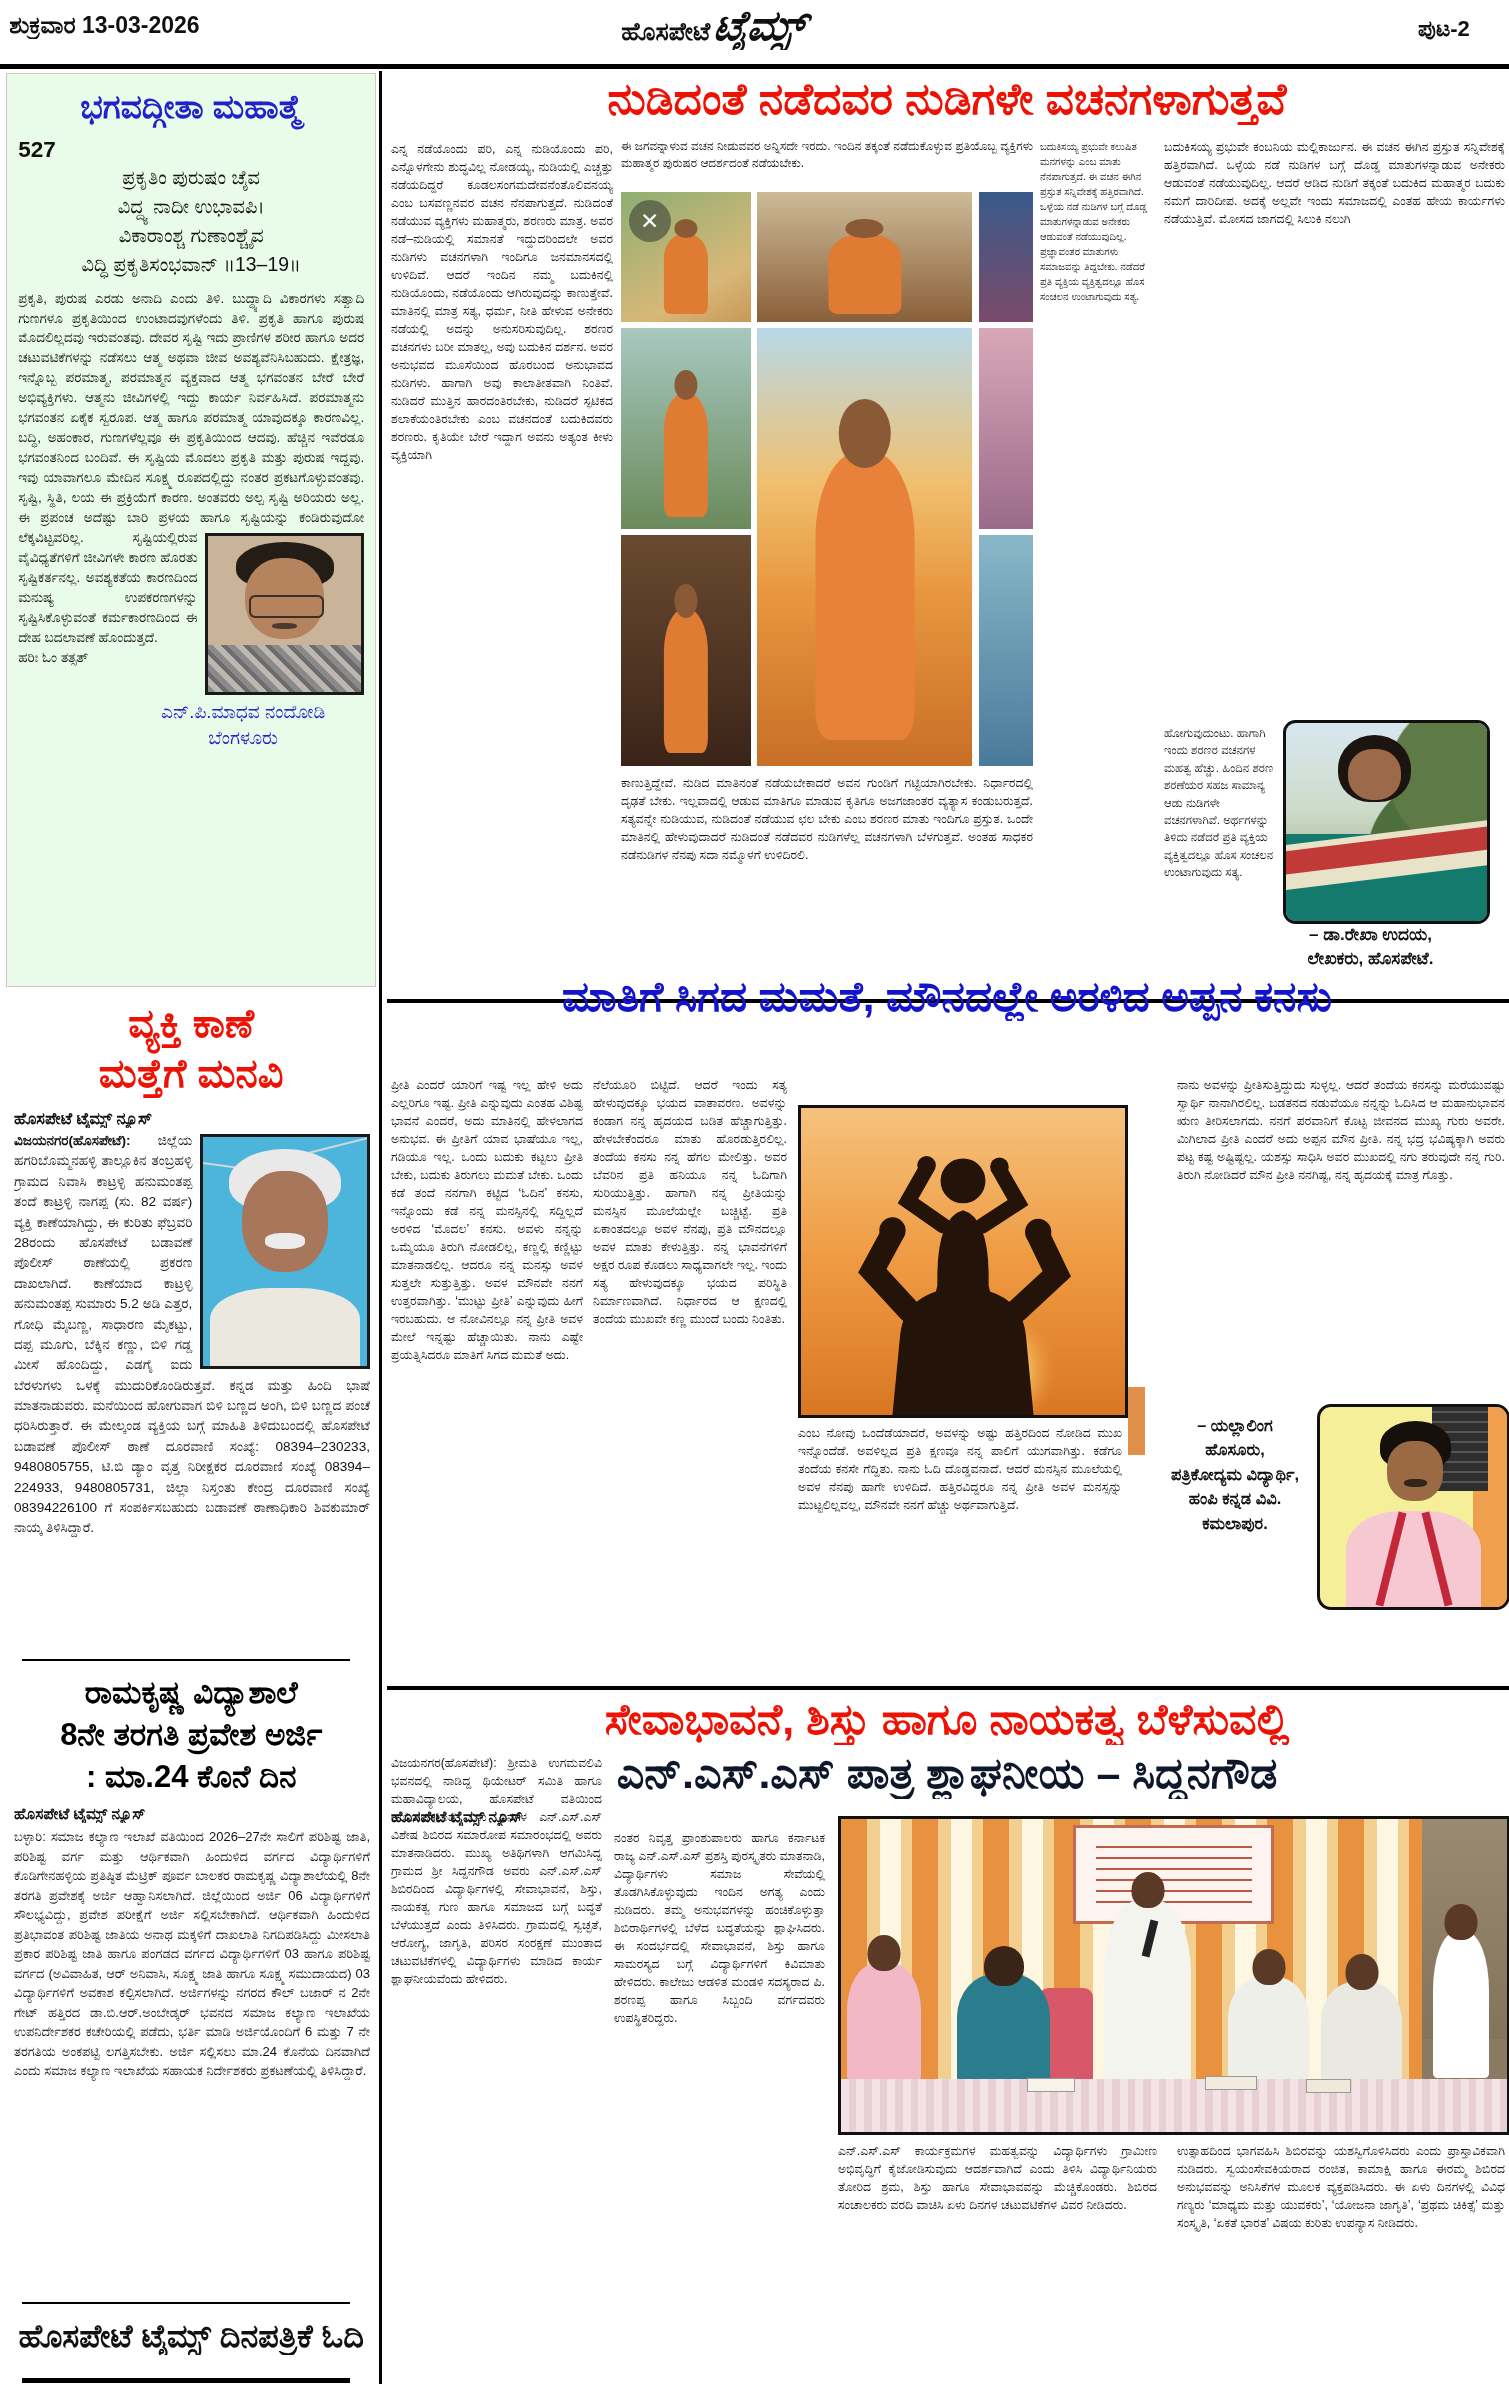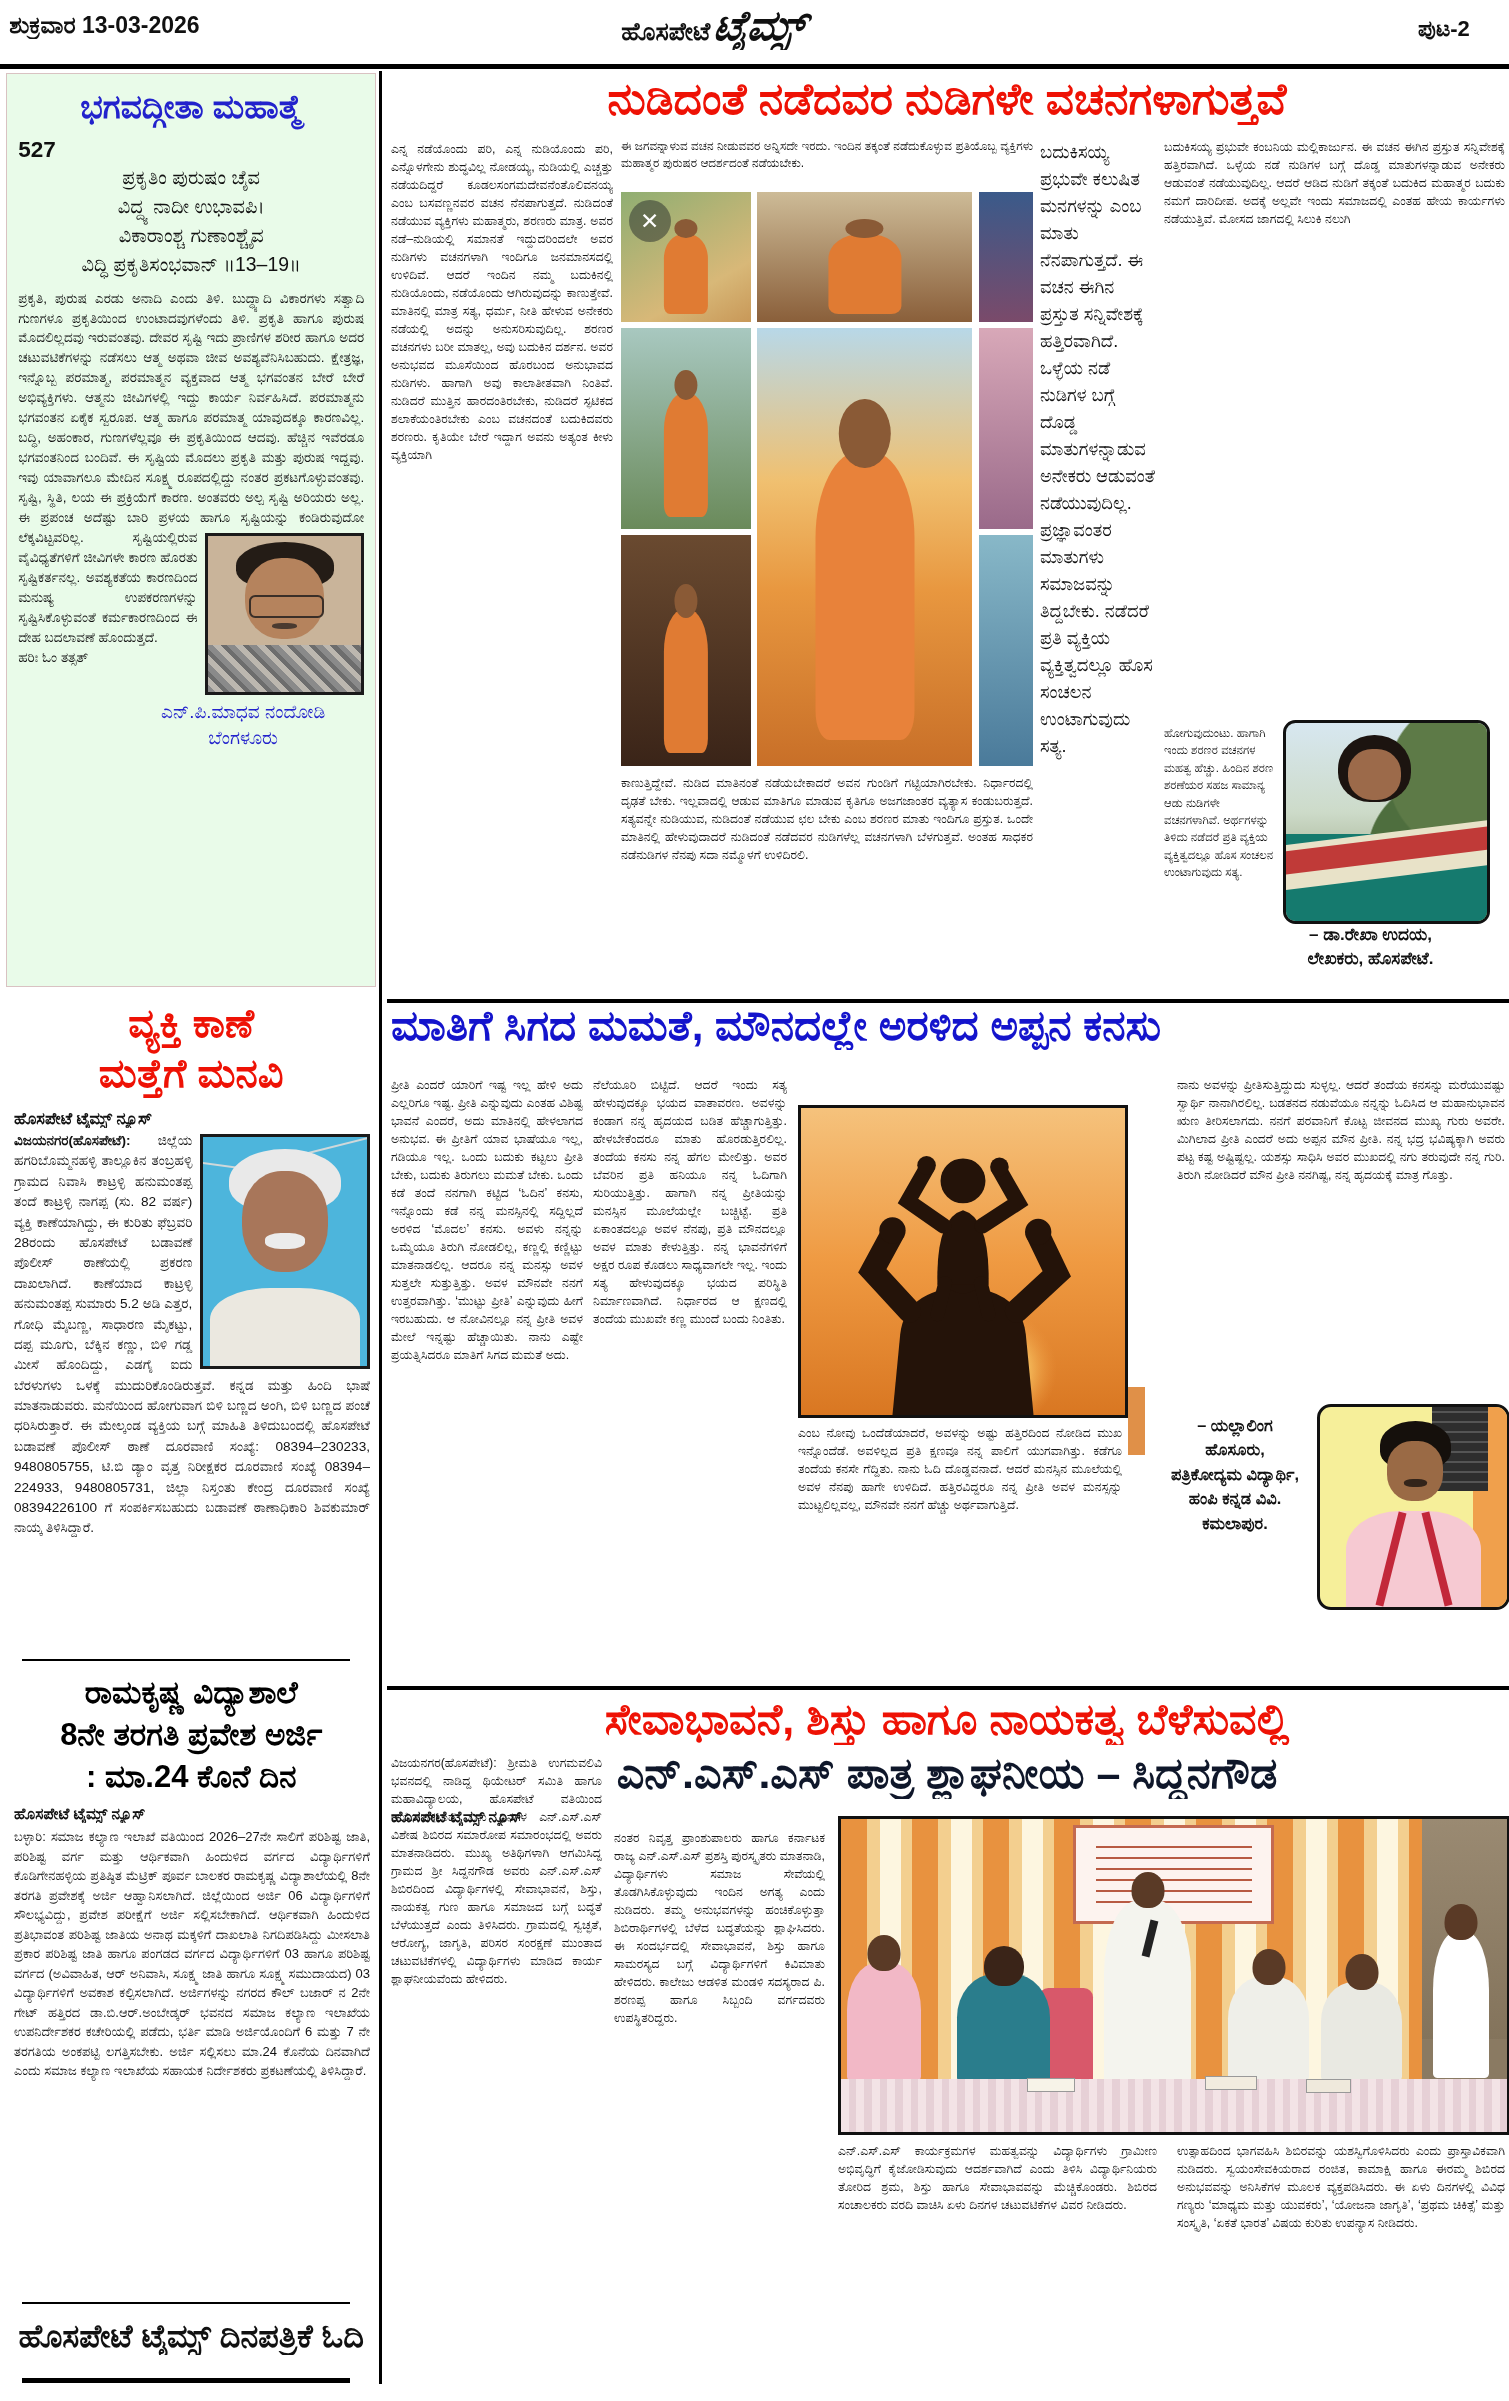--- a/index.html
+++ b/index.html
@@ -53,21 +53,21 @@
   .s-body{left:14px;top:1827px;width:356px;height:465px;font-size:13px;line-height:1.5;text-align:justify;}
   .f-rule1{left:22px;top:2302px;width:328px;height:2.3px;background:#000;}
   .f-label{left:6.2px;top:2318px;width:370px;text-align:center;font-size:32px;font-weight:bold;}
   .f-rule2{left:22px;top:2378px;width:328px;height:5.4px;background:#000;}
 
   
   .a1-head{left:391px;top:74px;width:1112px;text-align:center;color:#ee1205;font-weight:bold;font-size:44px;white-space:nowrap;}
   .a1-colA{left:391px;top:141px;width:222px;height:854px;}
   .a1-above{left:621px;top:138px;width:412px;height:51px;font-size:12px;line-height:1.4;text-align:justify;}
   .a1-below{left:621px;top:775px;width:412px;height:223px;}
-  .a1-colC{left:1040px;top:139px;width:116px;height:857px;font-size:18px;line-height:1.5;}
+  .a1-colC{left:1040px;top:139px;width:116px;height:857px;font-size:10px;line-height:1.5;}
   .a1-colD{left:1164px;top:139px;width:341px;height:579px;}
   .a1-colDside{left:1164px;top:724px;width:113px;height:197px;font-size:11.6px;line-height:1.5;}
   .a1-credit{left:1239px;top:923px;width:263px;text-align:center;font-weight:bold;font-size:17px;line-height:1.4;}
 
   
   .collage{left:621px;top:192px;width:412px;height:575px;background:#fff;display:grid;
      grid-template-columns:130px 116px 93px 60px;grid-template-rows:130px 201px 231px;gap:6.2px;}
   .tile{position:relative;overflow:hidden;}
   .t1{background:linear-gradient(150deg,#8fae72,#d8b878 70%,#c89858);}
   .t2{background:linear-gradient(180deg,#cdbb97,#8a5f3a);grid-column:2/4;}
@@ -95,21 +95,21 @@
                  radial-gradient(circle at 55% 65%,#4e6e3e 0 45%,rgba(78,110,62,0) 46%),
                  radial-gradient(circle at 85% 80%,#6a8a52 0 40%,rgba(106,138,82,0) 41%);}
   .wm-hair{position:absolute;top:6%;left:26%;width:36%;height:34%;background:#1c1410;border-radius:50% 50% 44% 44%;}
   .wm-face{position:absolute;top:13%;left:31%;width:26%;height:26%;background:#9c6a4a;border-radius:46%;}
   .wm-saree{position:absolute;bottom:0;left:0;width:100%;height:44%;background:#157a6e;}
   .wm-saree::before{content:'';position:absolute;top:6%;left:-6%;width:112%;height:26%;background:#c03a38;transform:rotate(-7deg);
       box-shadow:0 -6.2px 0 #e8e2c8,0 15.5px 0 #e8e2c8;}
 
   
   .a2-rule{left:387px;top:999px;width:1122px;}
-  .a2-head{left:391px;top:1002px;width:1112px;color:#1414cc;font-weight:bold;font-size:42px;white-space:nowrap;}
+  .a2-head{left:391px;top:973px;width:1112px;text-align:center;color:#1414cc;font-weight:bold;font-size:42px;white-space:nowrap;}
   .a2-col1{left:391px;top:1077px;width:192px;height:604px;}
   .a2-col2{left:593px;top:1077px;width:194px;height:604px;}
   .fsphoto{left:798px;top:1105px;width:324px;height:307px;border:3.1px solid #111;position:absolute;overflow:hidden;}
   .a2-below{left:798px;top:1425px;width:324px;height:256px;}
   .a2-col4{left:1177px;top:1077px;width:328px;height:311px;}
   .a2-orange{left:1128px;top:1387px;width:17px;height:68px;background:#e09048;}
   .a2-byline{left:1160px;top:1413px;width:150px;text-align:center;font-weight:bold;font-size:16.3px;line-height:1.5;}
   .ymphoto{left:1317px;top:1404px;width:187px;height:200px;border:3.1px solid #111;border-radius:14px;position:absolute;overflow:hidden;background:#f6ef9a;}
   .ym-wall{position:absolute;right:0;top:0;width:18%;height:100%;background:#f0a04c;}
   .ym-win{position:absolute;right:10%;top:0;width:30%;height:42%;background:repeating-linear-gradient(0deg,#2e2e2e 0 7.7px,#555 7.7px 10px);}

